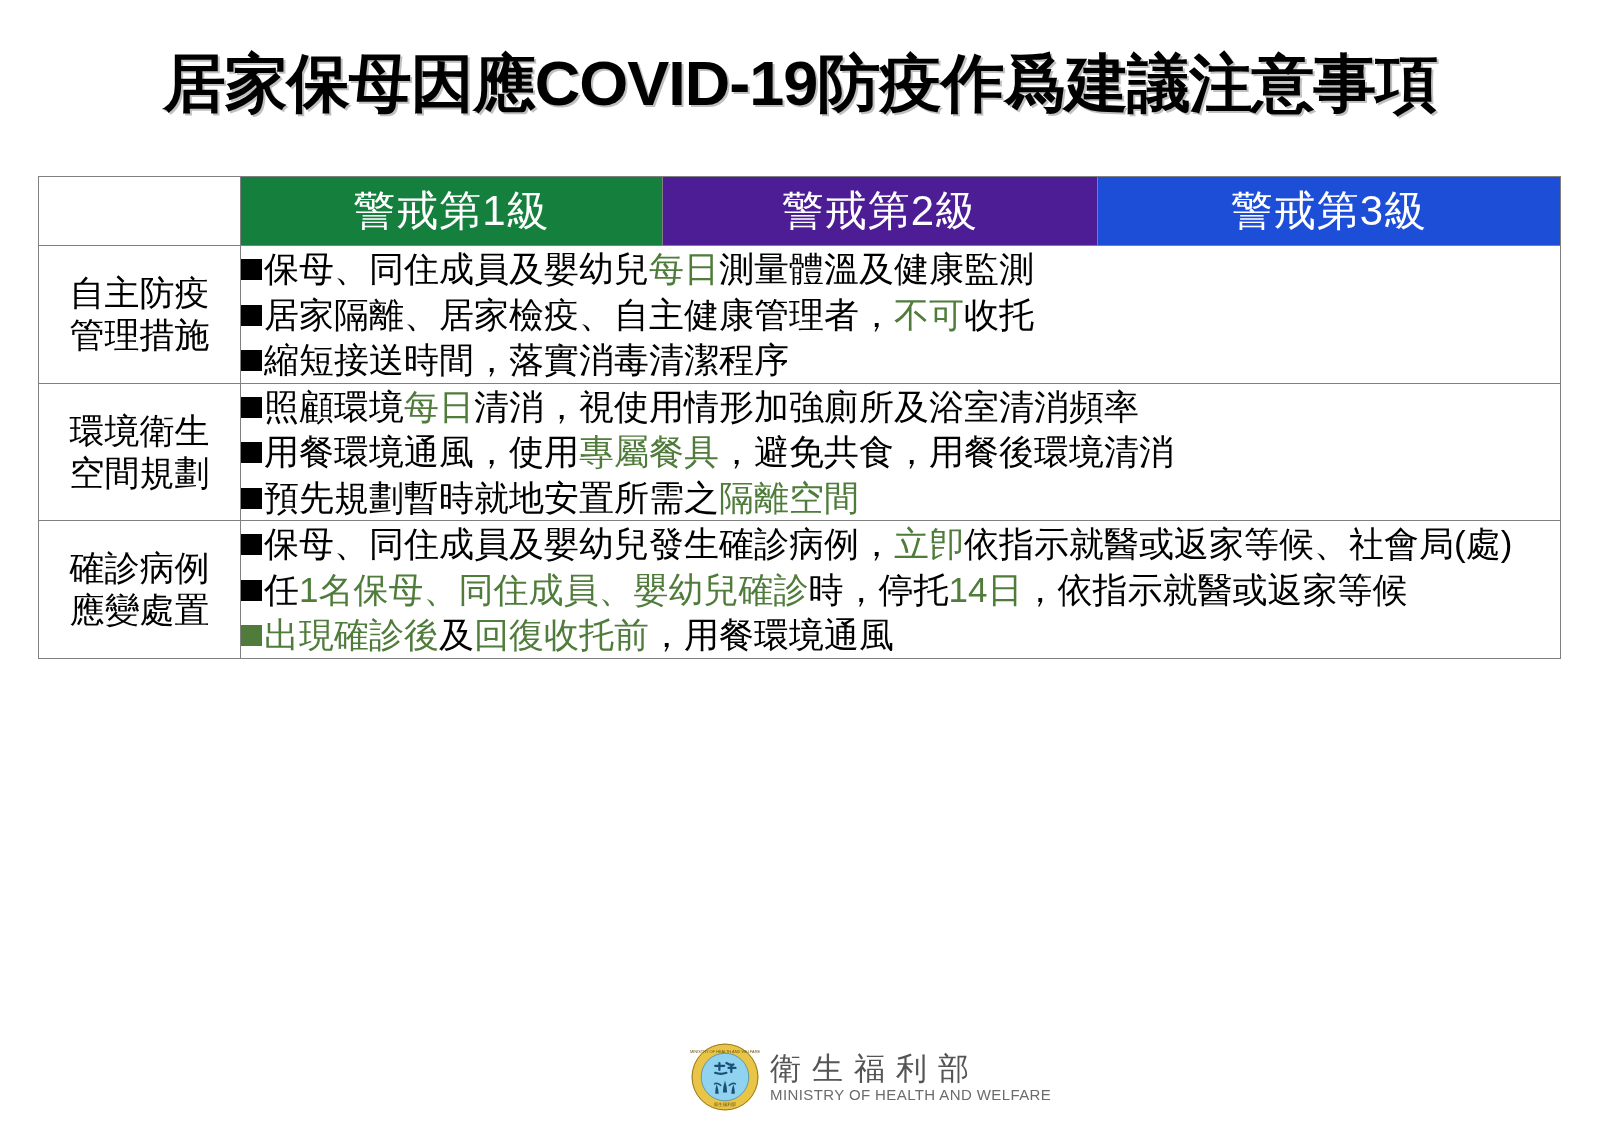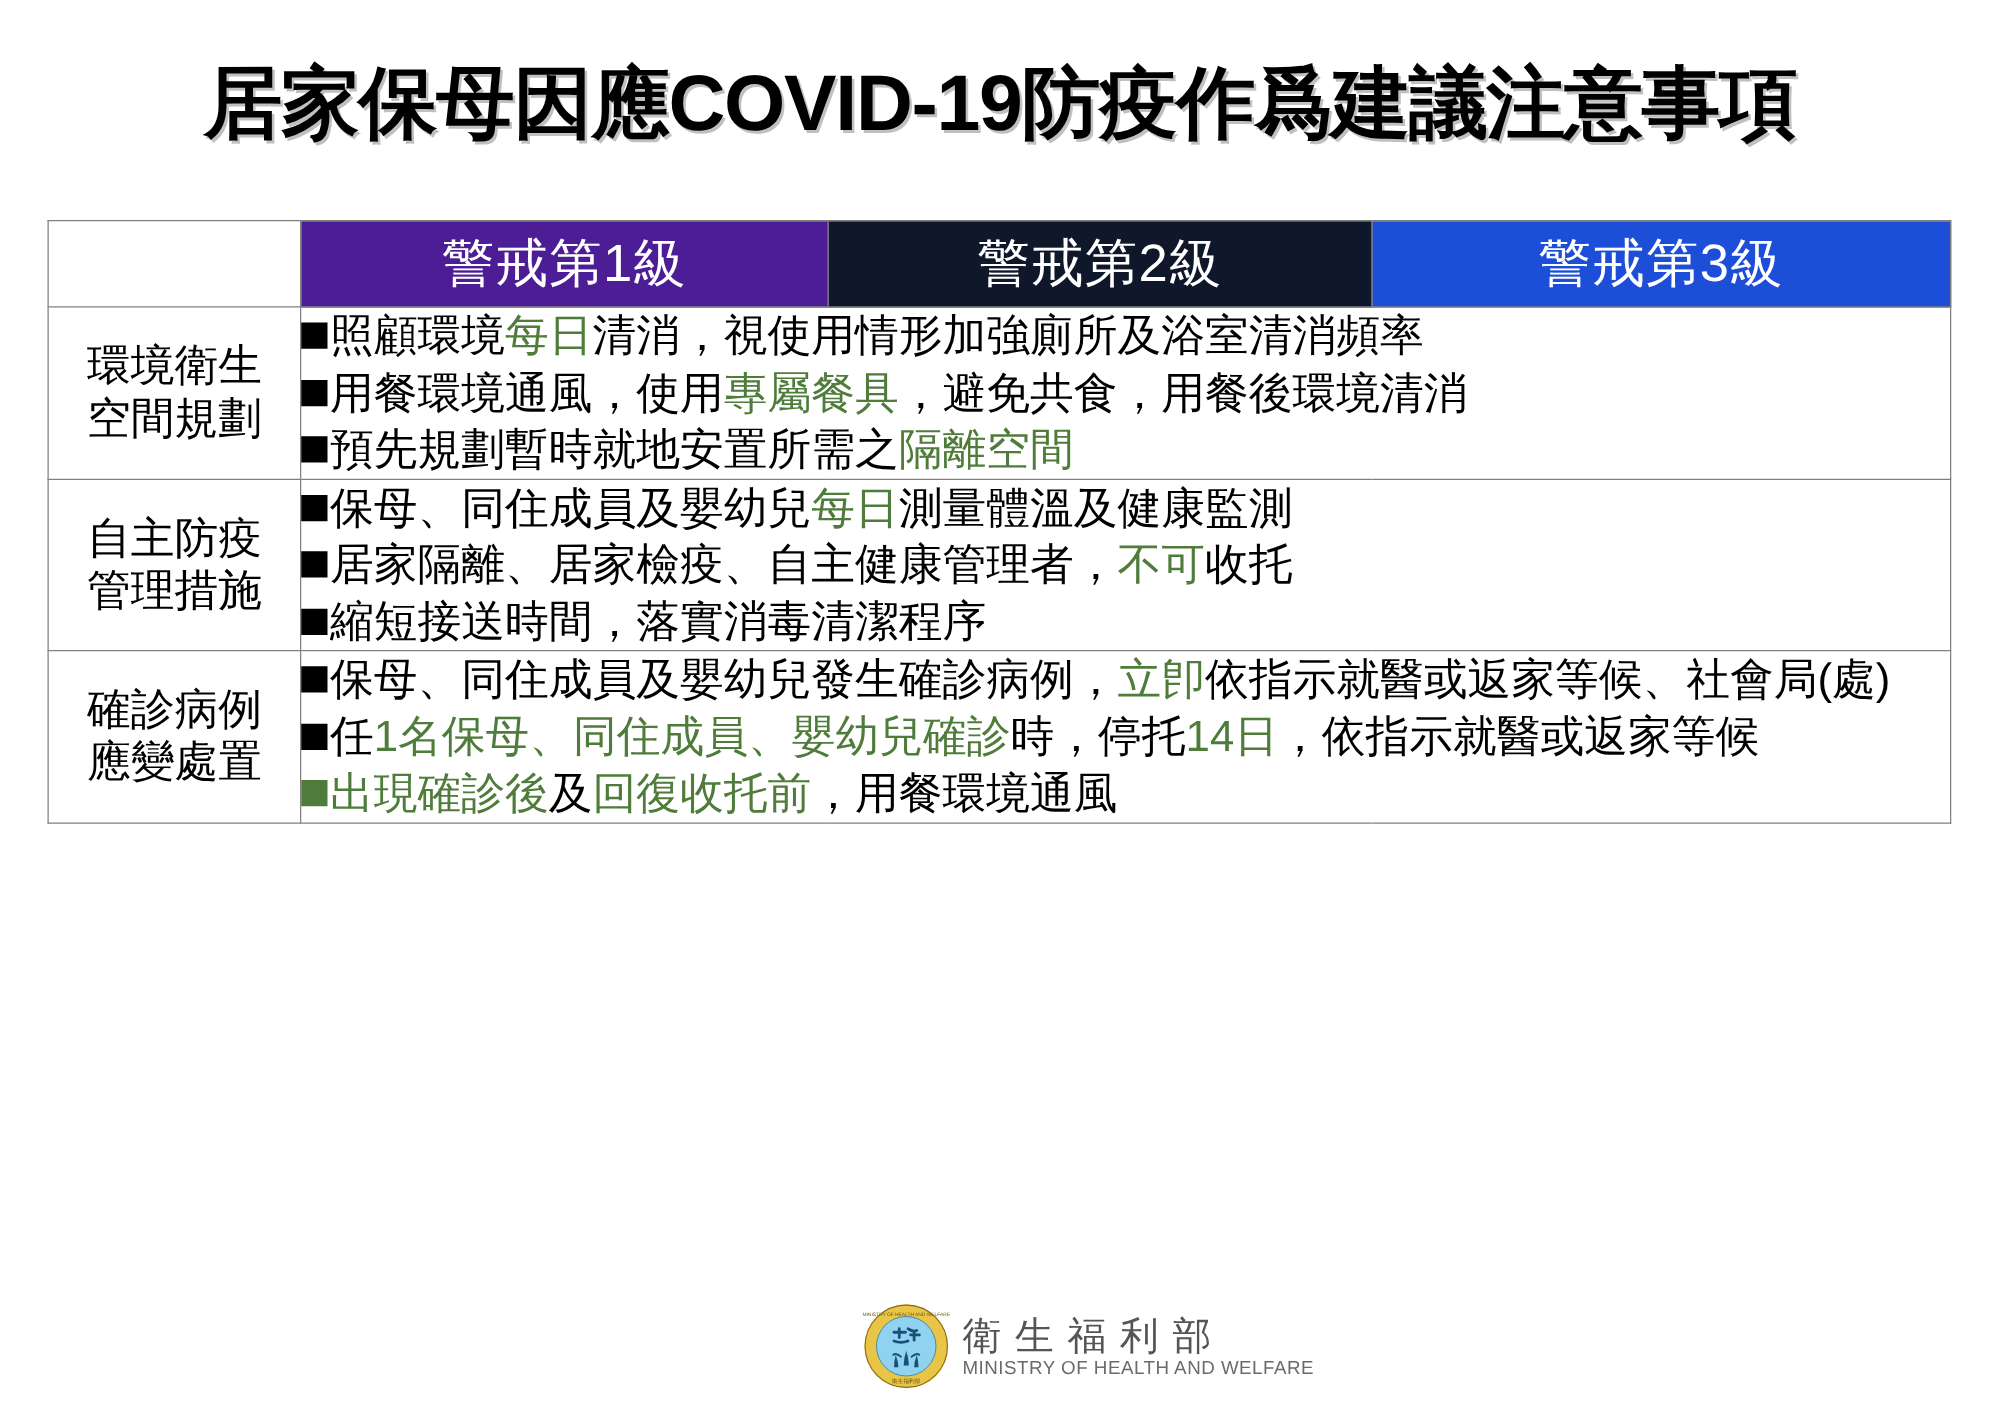--- a/index.html
+++ b/index.html
@@ -54,22 +54,22 @@
   .hdr-cell {
     height: 68px;
     text-align: center;
     color: #ffffff;
     font-size: 42px;
     font-weight: normal;
     letter-spacing: 1px;
     line-height: 68px;
     white-space: nowrap;
   }
-  .lvl1 { background: #4c1d95; }
-  .lvl2 { background: #0f172a; }
+  .lvl1 { background: #15803d; }
+  .lvl2 { background: #4c1d95; }
   .lvl3 { background: #1d4ed8; }
 
   
   .rowlabel {
     width: 202px;
     text-align: center;
     font-size: 35px;
     color: #000000;
     line-height: 1.20;
     white-space: nowrap;
@@ -164,38 +164,38 @@
         <th class="hdr-blank"></th>
         <th class="hdr-cell lvl1">警戒第1級</th>
         <th class="hdr-cell lvl2">警戒第2級</th>
         <th class="hdr-cell lvl3">警戒第3級</th>
       </tr>
     </thead>
     <tbody id="matrix-body">
 
     <tr>
           <td class="rowlabel">
+            <div>自主防疫</div>
+            <div>管理措施</div>
+          </td>
+          <td class="content" colspan="3">
+            <div class="bul"><span class="sq"></span><span>保母、同住成員及嬰幼兒</span><span class="hl">每日</span><span>測量體溫及健康監測</span></div>
+            <div class="bul"><span class="sq"></span><span>居家隔離、居家檢疫、自主健康管理者，</span><span class="hl">不可</span><span>收托</span></div>
+            <div class="bul"><span class="sq"></span><span>縮短接送時間，落實消毒清潔程序</span></div>
+          </td>
+        </tr>
+        <tr>
+          <td class="rowlabel">
             <div>環境衛生</div>
             <div>空間規劃</div>
           </td>
           <td class="content" colspan="3">
             <div class="bul"><span class="sq"></span><span>照顧環境</span><span class="hl">每日</span><span>清消，視使用情形加強廁所及浴室清消頻率</span></div>
             <div class="bul"><span class="sq"></span><span>用餐環境通風，使用</span><span class="hl">專屬餐具</span><span>，避免共食，用餐後環境清消</span></div>
             <div class="bul"><span class="sq"></span><span>預先規劃暫時就地安置所需之</span><span class="hl">隔離空間</span></div>
-          </td>
-        </tr>
-        <tr>
-          <td class="rowlabel">
-            <div>自主防疫</div>
-            <div>管理措施</div>
-          </td>
-          <td class="content" colspan="3">
-            <div class="bul"><span class="sq"></span><span>保母、同住成員及嬰幼兒</span><span class="hl">每日</span><span>測量體溫及健康監測</span></div>
-            <div class="bul"><span class="sq"></span><span>居家隔離、居家檢疫、自主健康管理者，</span><span class="hl">不可</span><span>收托</span></div>
-            <div class="bul"><span class="sq"></span><span>縮短接送時間，落實消毒清潔程序</span></div>
           </td>
         </tr>
         <tr>
           <td class="rowlabel">
             <div>確診病例</div>
             <div>應變處置</div>
           </td>
           <td class="content" colspan="3">
             <div class="bul"><span class="sq"></span><span>保母、同住成員及嬰幼兒發生確診病例，</span><span class="hl">立卽</span><span>依指示就醫或返家等候、社會局(處)</span></div>
             <div class="bul"><span class="sq"></span><span>任</span><span class="hl">1名保母、同住成員、嬰幼兒確診</span><span>時，停托</span><span class="hl">14日</span><span>，依指示就醫或返家等候</span></div>

